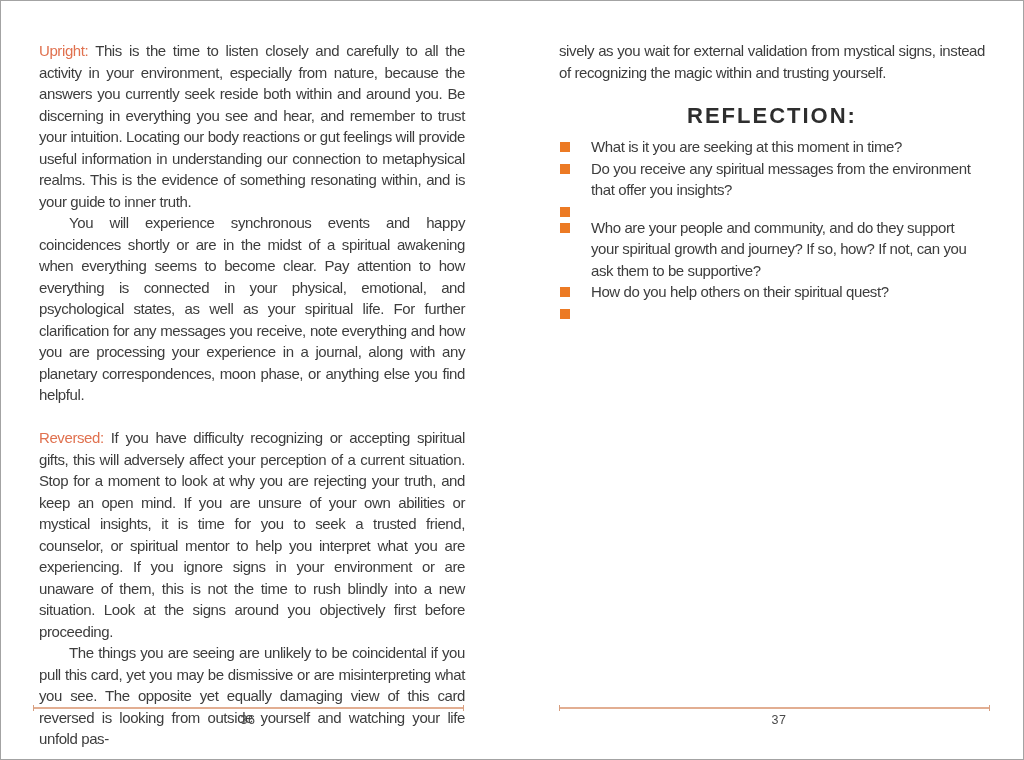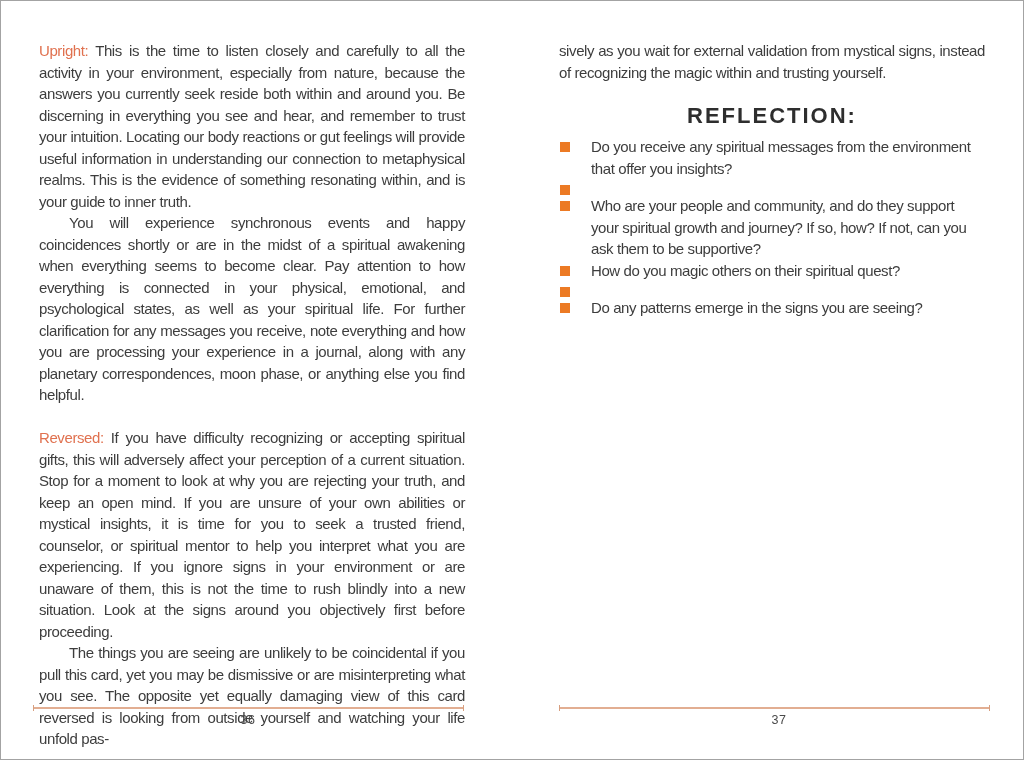--- a/index.html
+++ b/index.html
@@ -128,39 +128,39 @@
     </div>
   </div>
 
   <div class="page page-right">
     <div class="content">
       <p class="para">sively as you wait for external validation from mystical signs, instead of recognizing the magic within and trusting yourself.</p>
       <div class="reflection-heading">REFLECTION:</div>
       <ul class="reflection-list">
         <li>
           <span class="bullet"></span>
+          <span class="q-text">What is it you are seeking at this moment in time?</span>
+        </li>
+        <li>
+          <span class="bullet"></span>
           <span class="q-text">Do you receive any spiritual messages from the environment that offer you insights?</span>
         </li>
         <li>
           <span class="bullet"></span>
         </li>
         <li>
           <span class="bullet"></span>
           <span class="q-text">Who are your people and community, and do they support your spiritual growth and journey? If so, how? If not, can you ask them to be supportive?</span>
         </li>
         <li>
           <span class="bullet"></span>
-          <span class="q-text">How do you magic others on their spiritual quest?</span>
+          <span class="q-text">How do you help others on their spiritual quest?</span>
         </li>
         <li>
           <span class="bullet"></span>
-        </li>
-        <li>
-          <span class="bullet"></span>
-          <span class="q-text">Do any patterns emerge in the signs you are seeing?</span>
         </li>
       </ul>
     </div>
     <div class="footer">
       <div class="footer-rule">
         <span class="tick left"></span>
         <span class="tick right"></span>
       </div>
       <div class="pagenum">37</div>
     </div>

